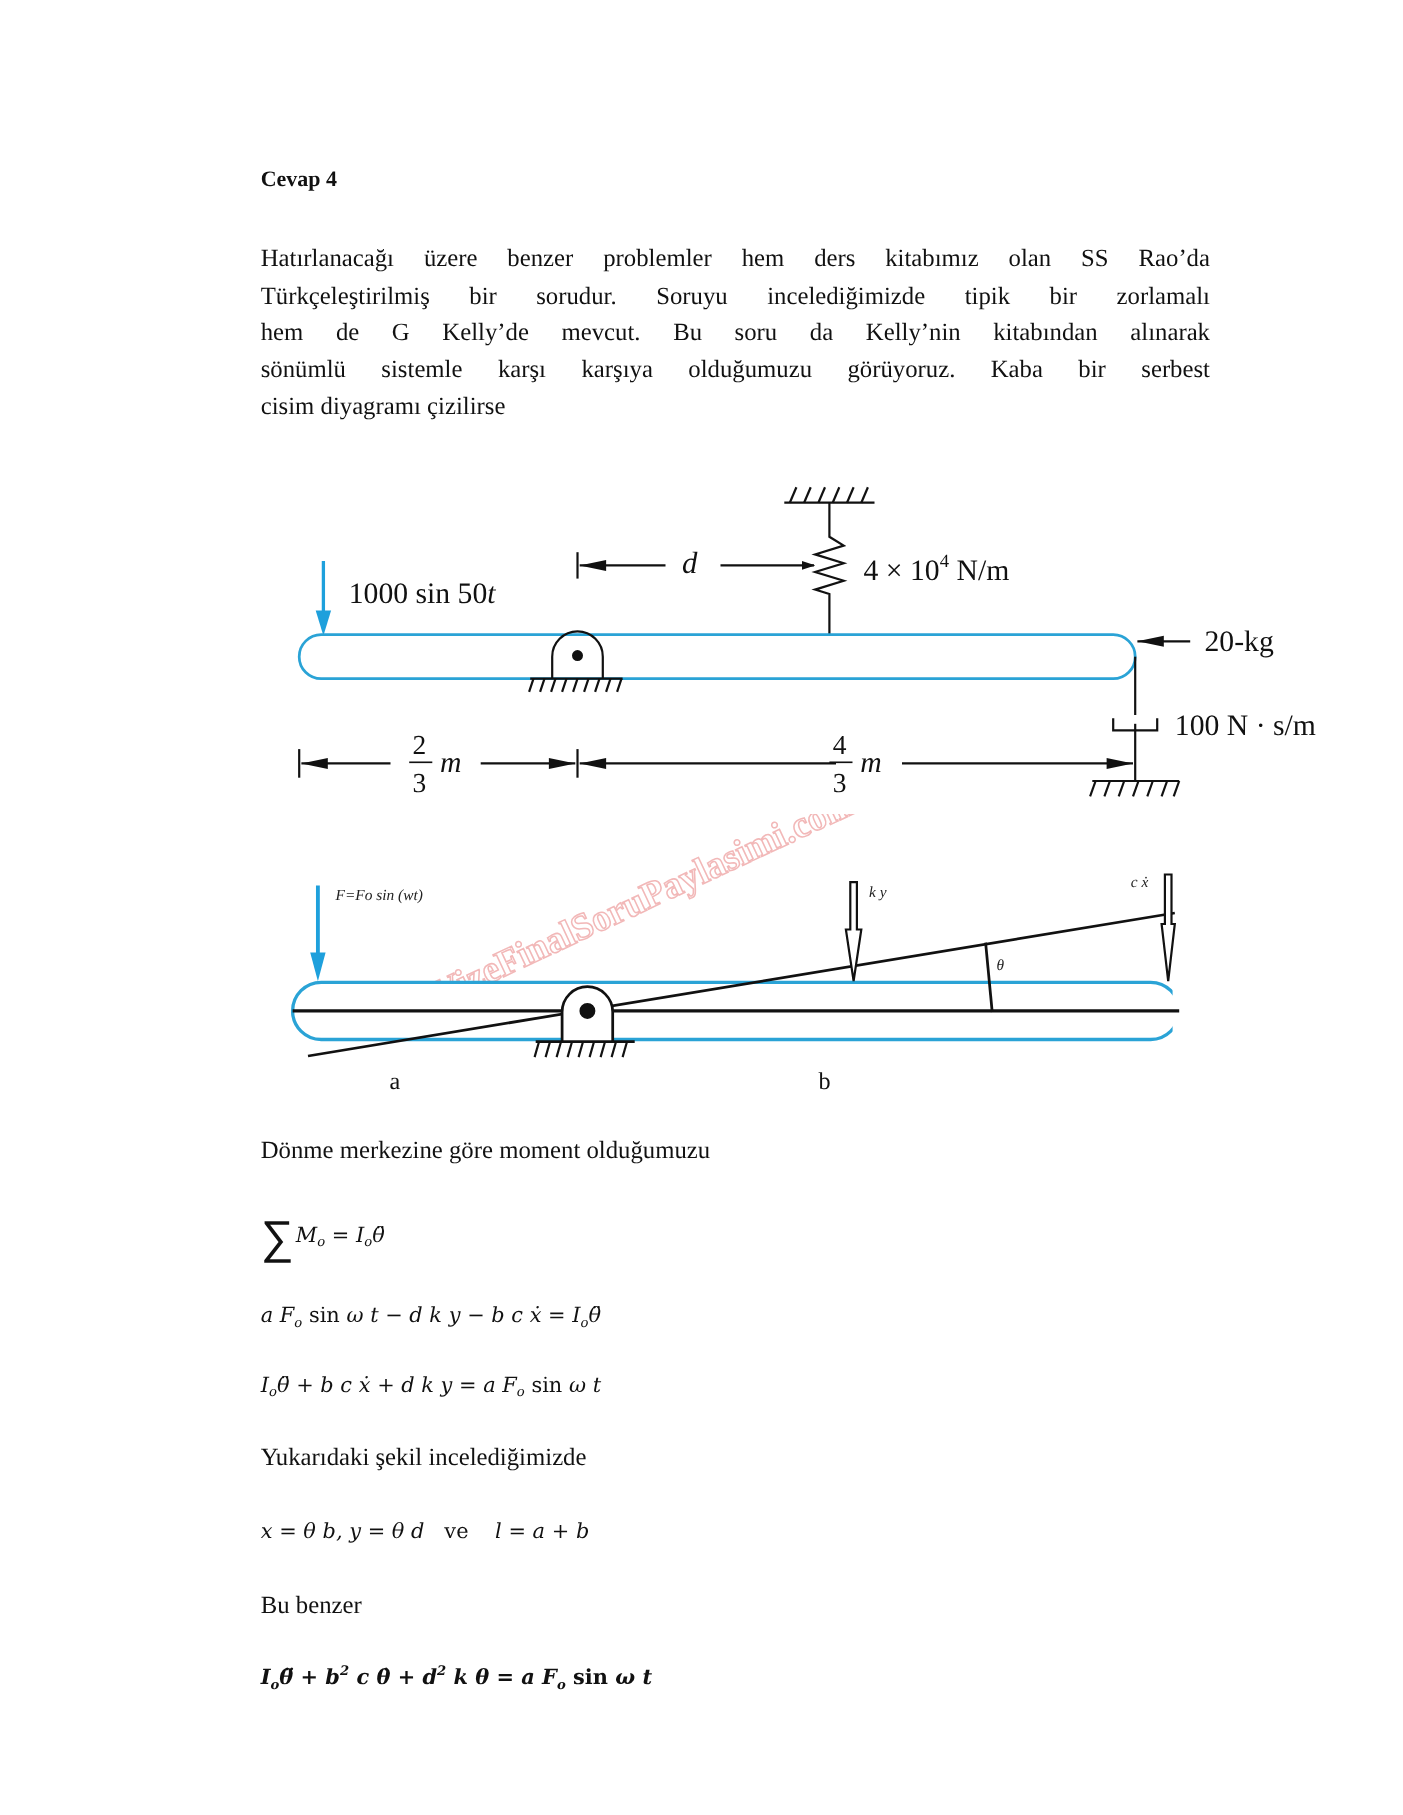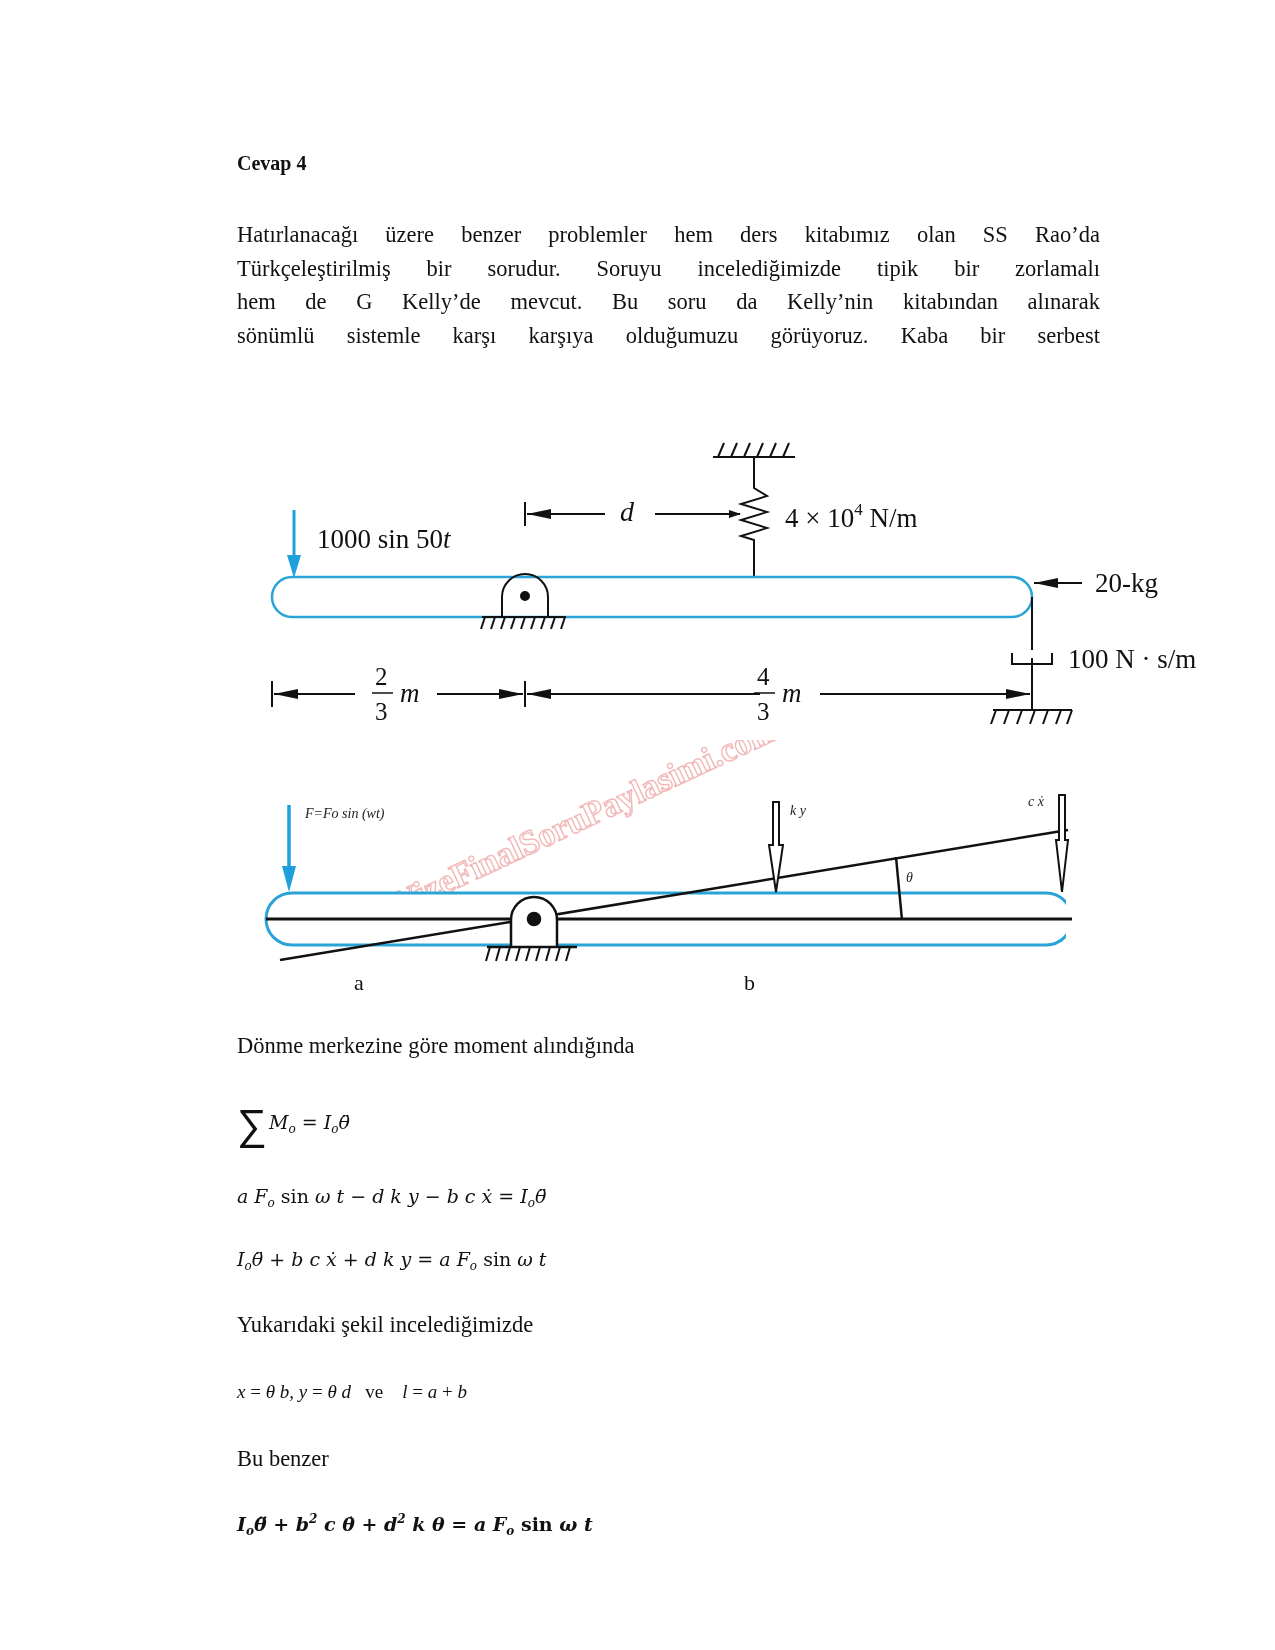--- a/index.html
+++ b/index.html
@@ -21,20 +21,21 @@
 </head>
 <body>
 
 <div class="abs heading">Cevap 4</div>
 
 <div class="abs para">
   <span class="jl">Hatırlanacağı üzere benzer problemler hem ders kitabımız olan SS Rao’da</span>
   <span class="jl">Türkçeleştirilmiş bir sorudur. Soruyu incelediğimizde tipik bir zorlamalı</span>
   <span class="jl">hem de G Kelly’de mevcut. Bu soru da Kelly’nin kitabından alınarak</span>
   <span class="jl">sönümlü sistemle karşı karşıya olduğumuzu görüyoruz. Kaba bir serbest</span>
+  <span class="last">cisim diyagramı çizilirse</span>
 </div>
 
 <svg class="abs" style="left:0;top:0;" width="1275" height="740">
   <defs>
     <marker id="ah" markerWidth="12" markerHeight="8" refX="11" refY="4" orient="auto" markerUnits="userSpaceOnUse">
       <path d="M0,0 L12,4 L0,8 Z" fill="#111"></path>
     </marker>
     <marker id="ahb" markerWidth="12" markerHeight="14" refX="6" refY="13" orient="auto" markerUnits="userSpaceOnUse">
     </marker>
   </defs>
@@ -176,37 +177,37 @@
   </g>
   <text x="1028" y="66" font-size="14" font-style="italic" fill="#222">c ẋ</text>
 
   <line x1="896" y1="117" x2="902" y2="180" stroke="#111" stroke-width="2.5"></line>
   <text x="906" y="142" font-size="14" font-style="italic" fill="#222">θ</text>
 
   <text x="354" y="250" font-size="22" fill="#111">a</text>
   <text x="744" y="250" font-size="22" fill="#111">b</text>
 </svg>
 
-<div class="abs txt" style="left:237px;top:1033px;">Dönme merkezine göre moment alındığında</div>
+<div class="abs txt" style="left:237px;top:1033px;">Dönme merkezine göre moment olduğumuzu</div>
 
 <div class="abs eq" style="left:237px;top:1100px;">
   <span class="sigma">∑</span>M<sub>o</sub> <span class="up">=</span> I<sub>o</sub>θ̈
 </div>
 
 <div class="abs eq" style="left:237px;top:1185px;">
   a F<sub>o</sub> <span class="up">sin</span> ω t <span class="up">−</span> d k y <span class="up">−</span> b c ẋ <span class="up">=</span> I<sub>o</sub>θ̈
 </div>
 
 <div class="abs eq" style="left:237px;top:1248px;">
   I<sub>o</sub>θ̈ <span class="up">+</span> b c ẋ <span class="up">+</span> d k y <span class="up">=</span> a F<sub>o</sub> <span class="up">sin</span> ω t
 </div>
 
 <div class="abs txt" style="left:237px;top:1312px;">Yukarıdaki şekil incelediğimizde</div>
 
-<div class="abs eq" style="left:237px;top:1381px;font-family:Liberation Serif, serif;">
+<div class="abs eq" style="left:237px;top:1381px;">
   x <span class="up">=</span> θ b, y <span class="up">=</span> θ d &nbsp;&nbsp;<span class="up">ve</span>&nbsp;&nbsp;&nbsp; l <span class="up">=</span> a <span class="up">+</span> b
 </div>
 
 <div class="abs txt" style="left:237px;top:1446px;">Bu benzer</div>
 
 <div class="abs eq" style="left:237px;top:1512px;font-weight:bold;">
   I<sub>o</sub>θ̈ <span class="up">+</span> b<sup>2</sup> c θ̇ <span class="up">+</span> d<sup>2</sup> k θ <span class="up">=</span> a F<sub>o</sub> <span class="up">sin</span> ω t
 </div>
 
 </body></html>

